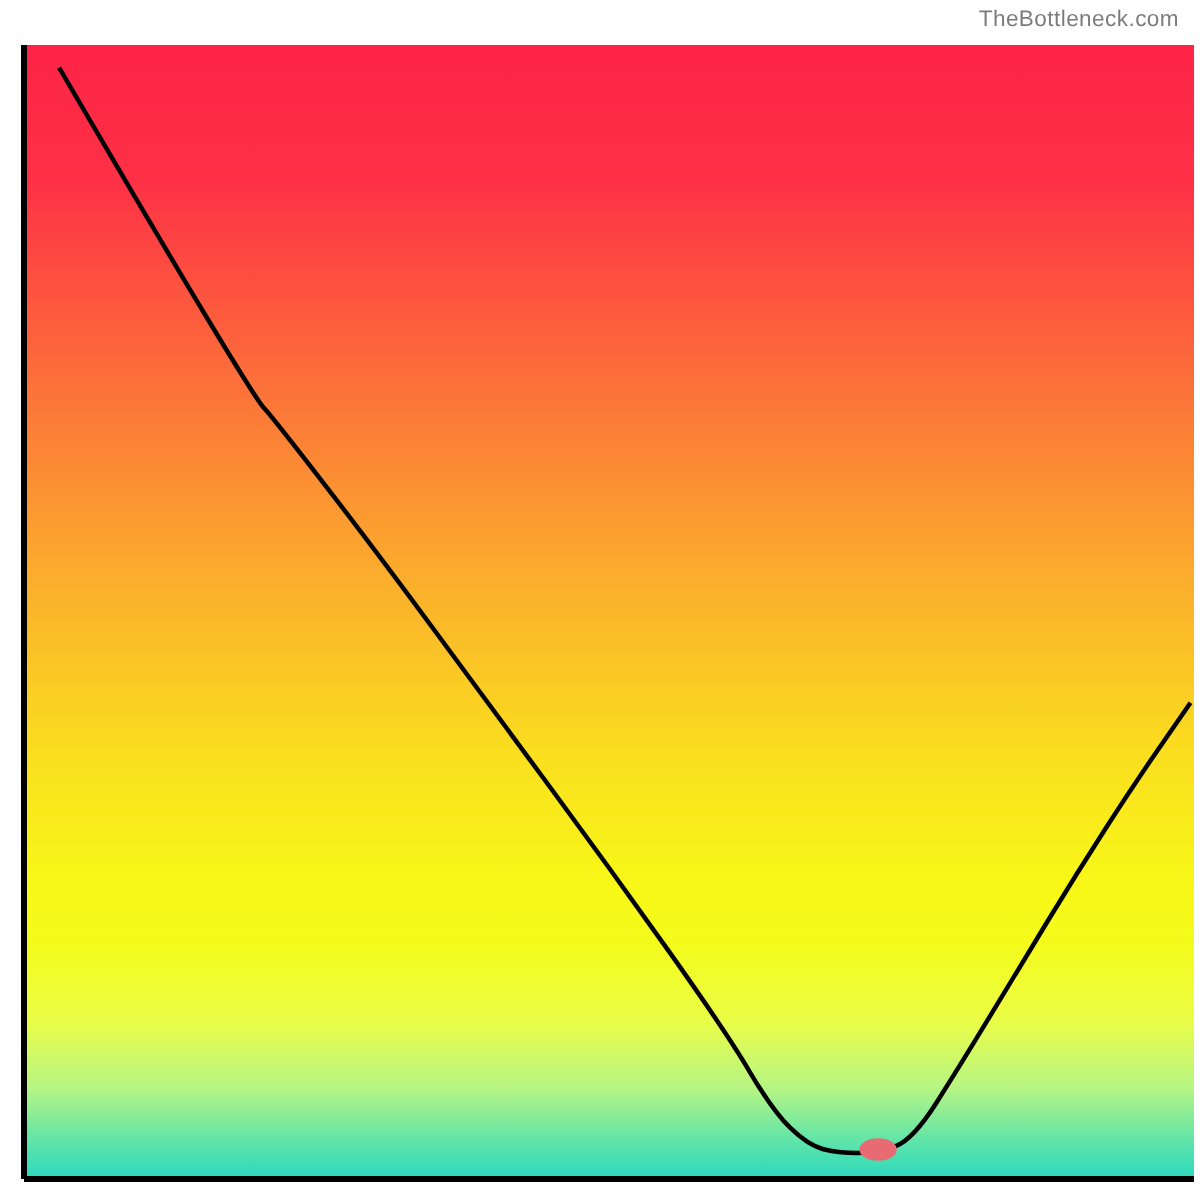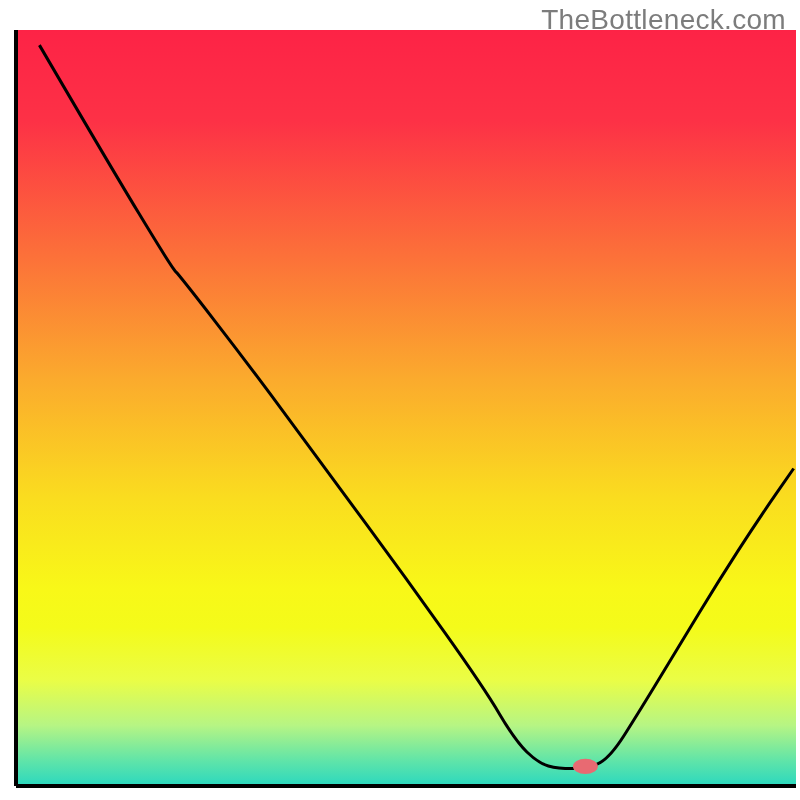--- a/index.html
+++ b/index.html
@@ -13,21 +13,21 @@
   .chart-container {
     position: relative;
     width: 800px;
     height: 800px;
   }
   .watermark {
     position: absolute;
     top: 4px;
     right: 14px;
     color: #7c7c7c;
-    font-size: 28px;
+    font-size: 15px;
     letter-spacing: 0.3px;
     font-weight: 400;
     z-index: 3;
   }
   svg.plot {
     position: absolute;
     left: 0;
     top: 0;
     z-index: 1;
   }

